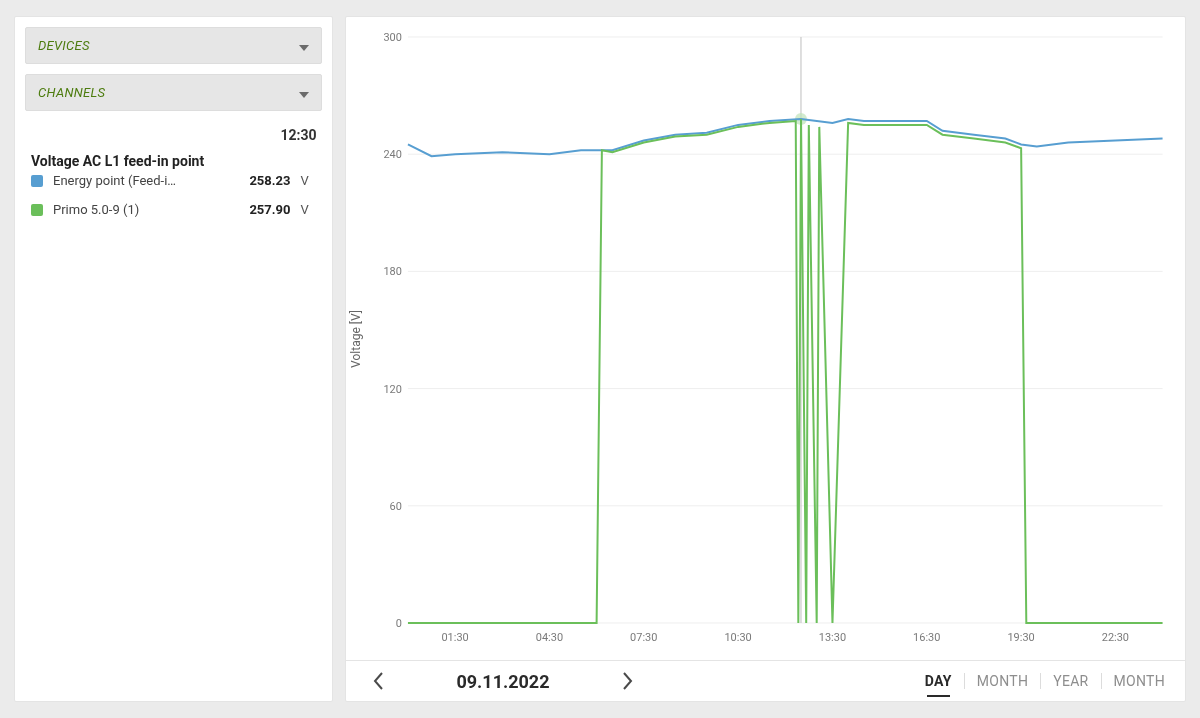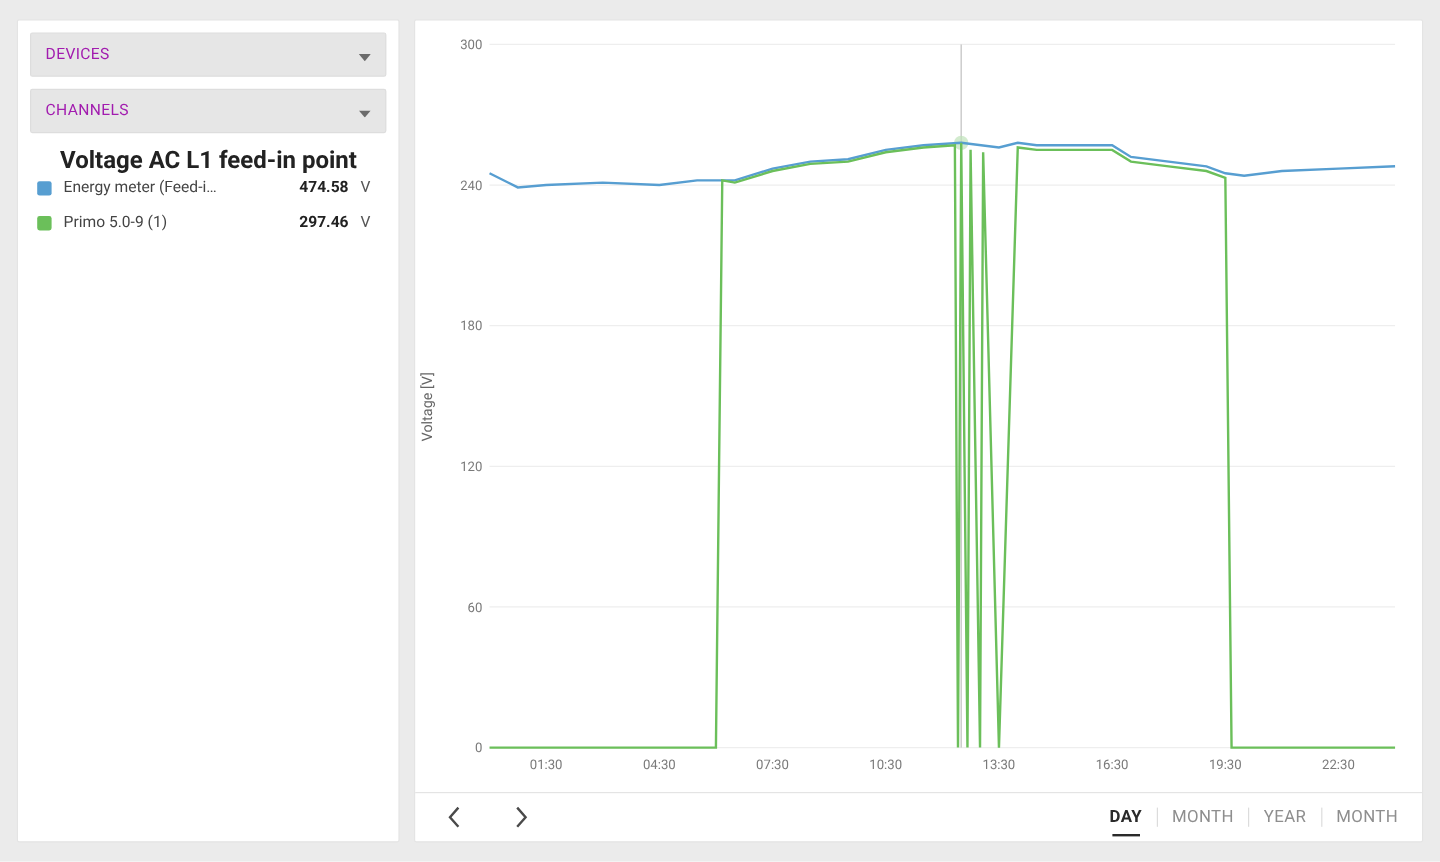--- a/index.html
+++ b/index.html
@@ -3,25 +3,25 @@
 <meta charset="utf-8">
 <style>
   * { box-sizing: border-box; }
   html, body { margin:0; padding:0; font-family: -apple-system, BlinkMacSystemFont, "Segoe UI", Roboto, Helvetica, Arial, sans-serif; }
   body { background:#ebebeb; width:1200px; height:718px; overflow:hidden; padding:16px 14px; display:flex; gap:12px; }
 
   
   .sidebar { width:320px; background:#ffffff; border:1px solid #e4e4e4; border-radius:2px; }
   .sidebar .inner { padding:10px 10px 8px 10px; display:flex; flex-direction:column; gap:10px; }
   .collapse-btn { display:flex; align-items:center; justify-content:space-between; background:#e6e6e6; border:1px solid #dddddd; border-radius:2px; padding:8px 12px; cursor:pointer; }
-  .collapse-btn .label { font-size:13px; letter-spacing:0.3px; color:#a21caf; }
+  .collapse-btn .label { font-size:13px; letter-spacing:0.3px; color:#4d7c0f;font-style:italic; }
   .collapse-btn .caret svg path { fill:#6b6b6b; }
   .header-time { text-align:right; font-size:14px; font-weight:700; color:#333; padding:0 6px; margin-top:6px; }
   .grp { padding:0 6px; margin-bottom:4px; }
-  .grp-title { font-size:20px; font-weight:700; color:#222; margin-bottom:4px;text-align:center; }
+  .grp-title { font-size:14px; font-weight:700; color:#222; margin-bottom:4px; }
   .row { display:flex; align-items:center; gap:10px; font-size:13px; color:#444; }
   .row .swatch { width:12px; height:12px; border-radius:2px; flex:0 0 12px; }
   .row .name { flex:1 1 auto; white-space:nowrap; overflow:hidden; text-overflow:ellipsis; }
   .row .value { font-weight:700; color:#222; font-size:13px; width:64px; text-align:right;}
   .row .unit { color:#555; font-size:13px; width:16px; text-align:left;}
 
   
   .main { flex:1 1 auto; background:#ffffff; border:1px solid #e4e4e4; border-radius:2px; display:flex; flex-direction:column; }
   .chart-wrap { flex:1 1 auto; position:relative; padding:14px 16px 4px 34px; }
   .ylabel { position:absolute; left:10px; top:50%; transform:translate(-50%,-50%) rotate(-90deg); transform-origin:center; font-size:12px; color:#666; white-space:nowrap; }
@@ -63,36 +63,37 @@
     </div>
     <div class="collapse-btn">
       <span class="label">CHANNELS</span>
       <span class="caret">
         <svg width="10" height="6" viewBox="0 0 10 6">
             <path d="M0 0 L5 6 L10 0 Z"></path>
           </svg>
       </span>
     </div>
 
+    <div class="header-time">12:30</div>
 
     <div class="grp">
       <div class="grp-title">Voltage AC L1 feed-in point</div>
       <div class="row">
         <span class="swatch" style="background:#579ed1"></span>
-        <span class="name">Energy meter (Feed-i…</span>
-        <span class="value">474.58</span>
+        <span class="name">Energy point (Feed-i…</span>
+        <span class="value">258.23</span>
         <span class="unit">V</span>
       </div>
     </div>
 
     <div class="grp">
       <div class="row">
         <span class="swatch" style="background:#6bbf5a"></span>
         <span class="name">Primo 5.0-9 (1)</span>
-        <span class="value">297.46</span>
+        <span class="value">257.90</span>
         <span class="unit">V</span>
       </div>
     </div>
   </div>
 </div>
 
 <div class="main">
   <div class="chart-wrap">
     <div class="ylabel">Voltage [V]</div>
     <div class="chart">
@@ -130,20 +131,21 @@
         </svg>
     </div>
   </div>
   <div class="footer">
     <div class="date-nav">
       <span class="chev">
         <svg viewBox="0 0 11 18">
             <path d="M9 1 L2 9 L9 17"></path>
           </svg>
       </span>
+      <span class="date">09.11.2022</span>
       <span class="chev">
         <svg viewBox="0 0 11 18">
             <path d="M2 1 L9 9 L2 17"></path>
           </svg>
       </span>
     </div>
     <div class="ranges">
       <span class="range active">DAY</span>
       <span class="divider"></span>
       <span class="range">MONTH</span>

